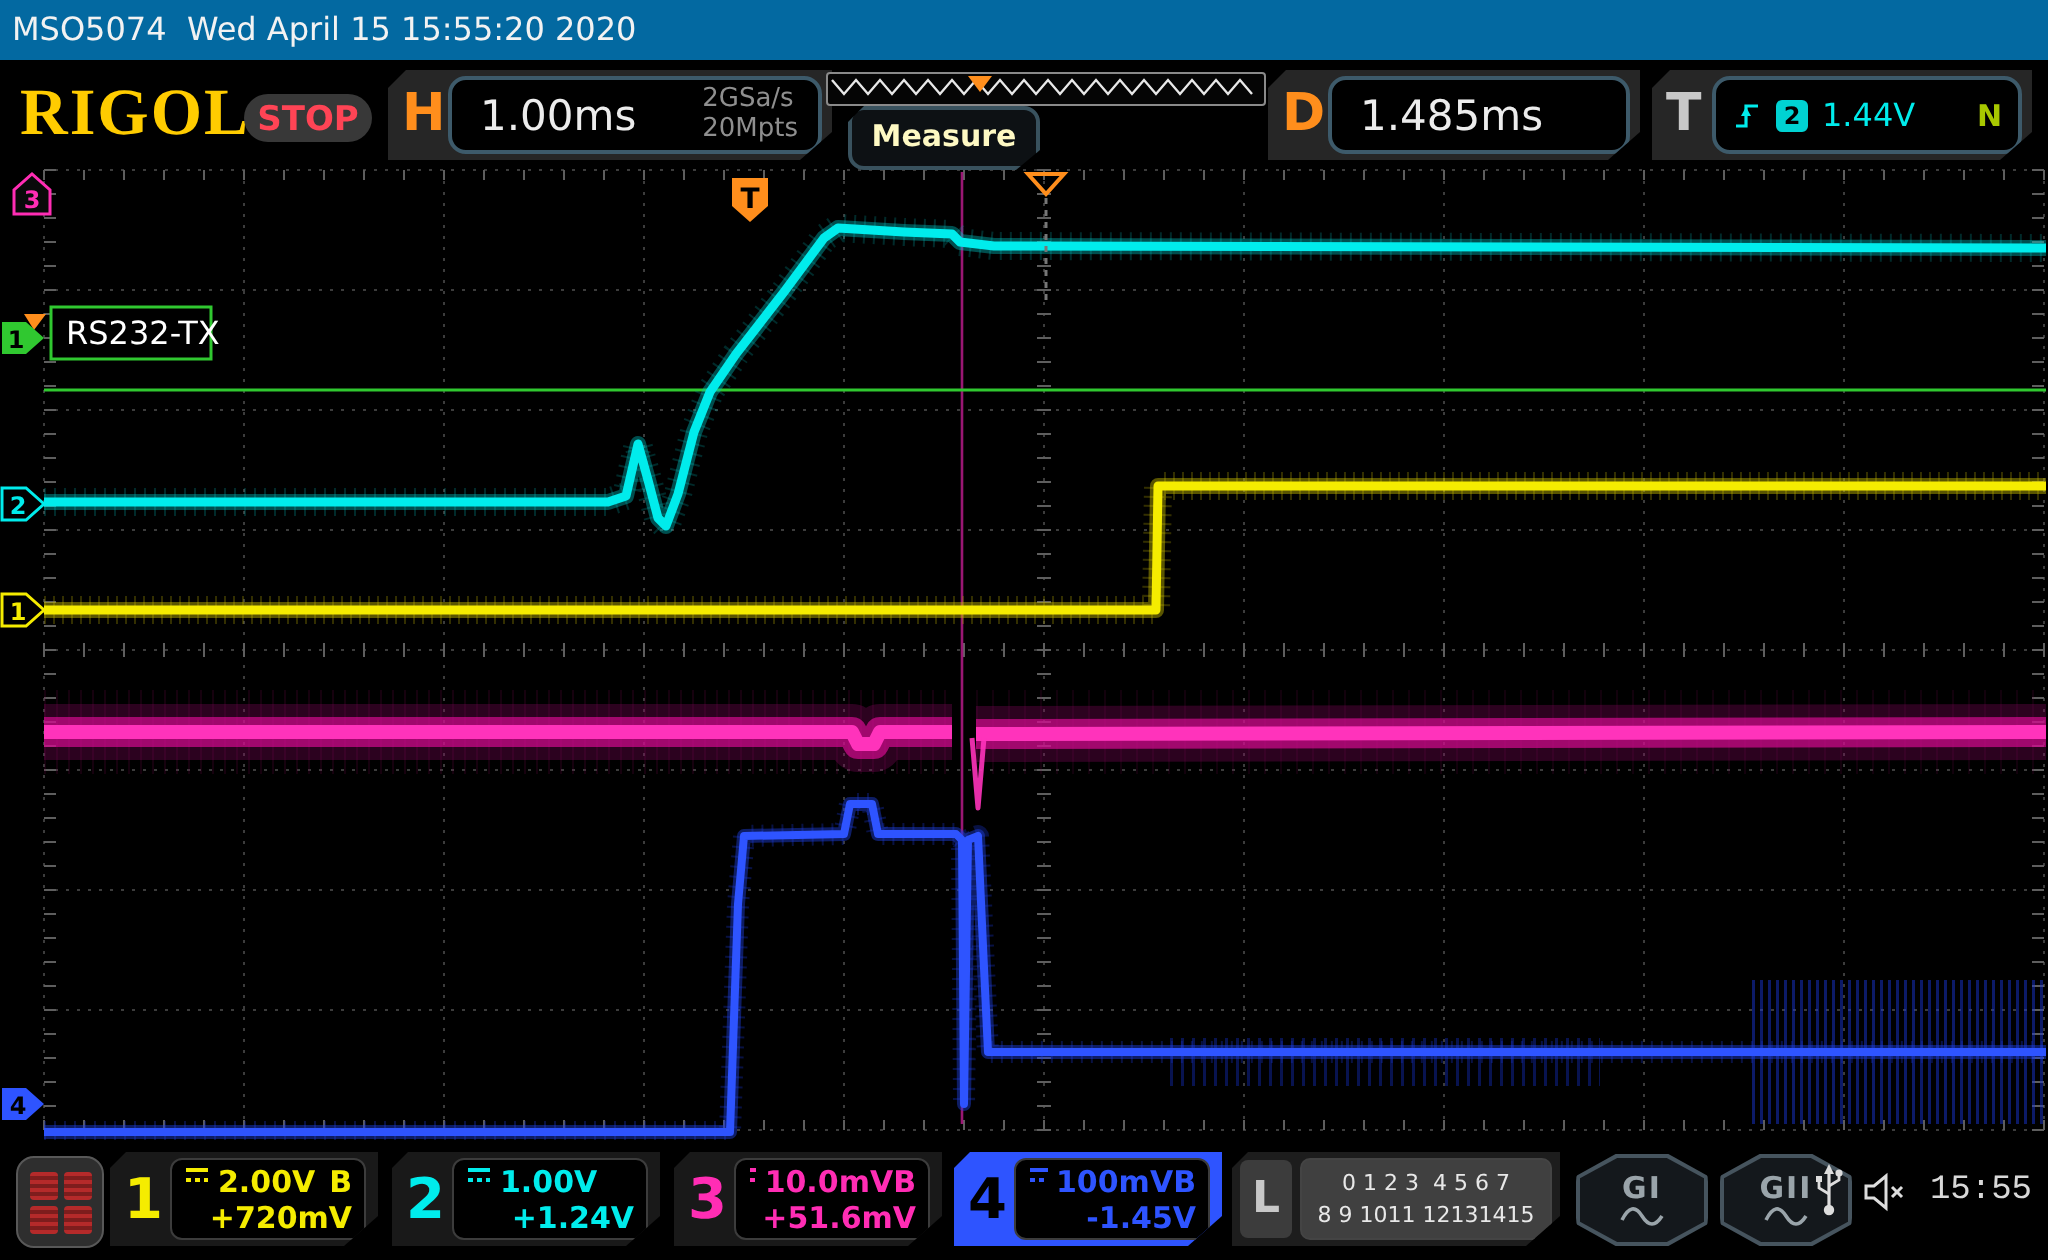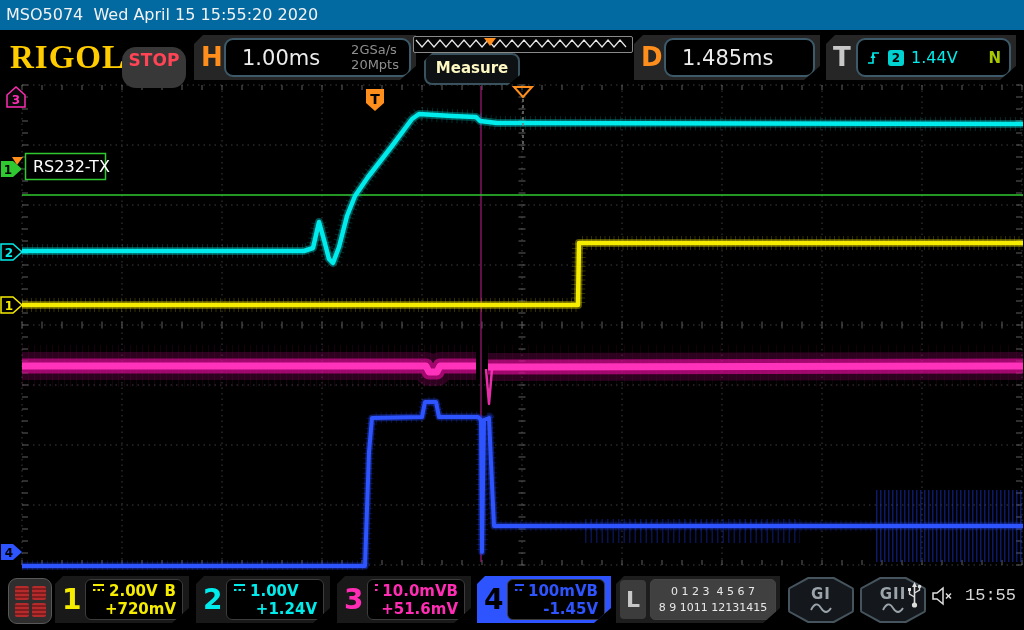--- a/index.html
+++ b/index.html
@@ -5,32 +5,32 @@
   html,body{margin:0;padding:0;background:#000;}
   .screen{position:relative;width:1024px;height:630px;background:#000;overflow:hidden;
           font-family:"DejaVu Sans","Liberation Sans",sans-serif;}
   
   .topbar{position:absolute;left:0;top:0;width:1024px;height:30px;background:#0369a1;z-index:3;}
   .topbar span{position:absolute;left:6px;top:5px;font-size:16px;color:#f2f2f2;white-space:pre;}
   
   .header{position:absolute;left:0;top:30px;width:1024px;height:54px;background:#000;z-index:3;}
   .logo{position:absolute;left:10px;top:9px;font-family:"Liberation Serif","DejaVu Serif",serif;
         font-size:33px;font-weight:bold;color:#fc0;letter-spacing:1px;}
-  .stop-pill{position:absolute;left:122px;top:17px;width:64px;height:41px;border-radius:14px;
+  .stop-pill{position:absolute;left:122px;top:17px;width:64px;height:24px;border-radius:14px;
         background:#383838;color:#ff4455;font-weight:bold;font-size:17px;text-align:center;line-height:27px;}
   .hgroup{position:absolute;top:5px;height:45px;background:#262626;
         clip-path:polygon(9px 0,100% 0,100% calc(100% - 14px),calc(100% - 16px) 100%,0 100%,0 9px);}
   .hgroup .glabel{position:absolute;left:7px;top:7px;font-size:26px;font-weight:bold;color:#ff8e1c;}
   .hgroup .glabel.white{color:#c8c8c8;}
   .ibox{position:absolute;left:30px;top:3px;right:5px;bottom:3px;background:#000;
         border:2px solid #3d5a6a;border-radius:9px;display:flex;align-items:center;}
   .h-group{left:194px;width:222px;}
   .d-group{left:634px;width:186px;}
   .t-group{left:826px;width:190px;}
-  .tbase{flex:1;font-size:21px;color:#ececec;margin-left:16px;}
+  .tbase{flex:1;padding-left:14px;font-size:21px;color:#ececec;}
   .rates{padding-right:10px;text-align:left;color:#8f8f8f;font-size:13px;line-height:1.15;}
   .membar{position:absolute;left:413px;top:6px;width:218px;height:15px;background:#050505;
         border:1px solid #8a8a8a;border-radius:2px;}
   .btn{position:absolute;top:23px;height:28px;background:#0d1114;border:2px solid #39525e;
        border-radius:8px;font-weight:bold;font-size:15px;text-align:center;line-height:26px;
        clip-path:polygon(8px 0,100% 0,100% calc(100% - 10px),calc(100% - 12px) 100%,0 100%,0 8px);}
   .measure{left:424px;width:92px;color:#fef9c3;}
   .stoprun{left:528px;width:98px;color:#e81111;}
   .tinner{gap:7px;padding:0 8px;}
   .tbadge{width:16px;height:16px;background:#00d2d2;color:#000;border-radius:3px;font-size:12px;

